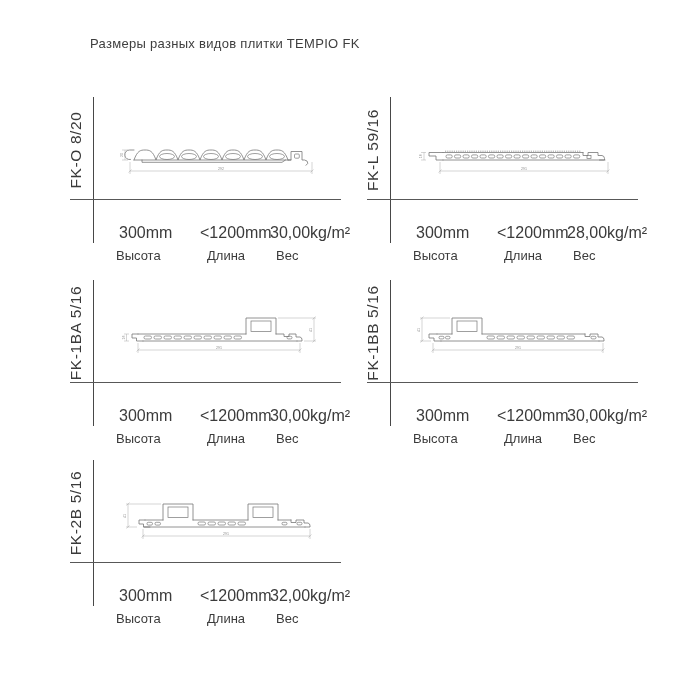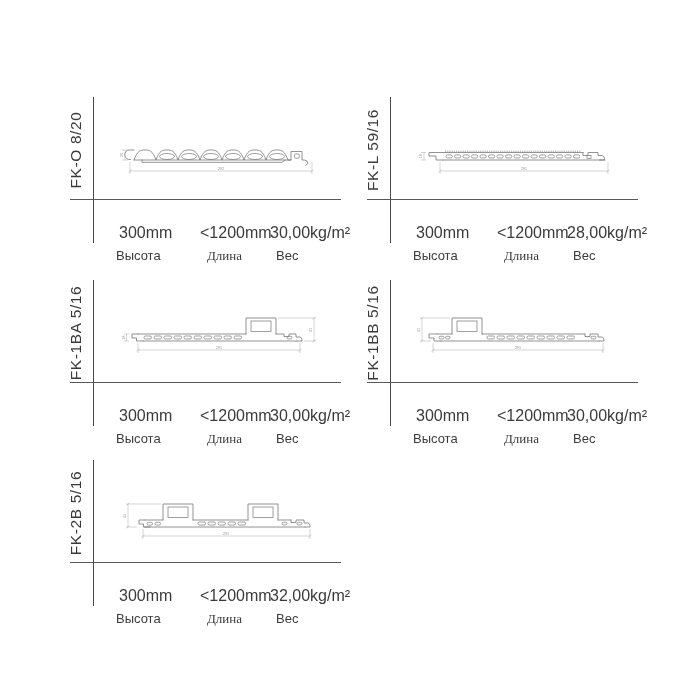--- a/index.html
+++ b/index.html
@@ -14,37 +14,38 @@
   .pos-s4{left:327px;top:278px;}
   .pos-s5{left:30px;top:458px;}
   .vlabel{position:absolute;left:-29px;top:-15px;width:150px;height:140px;
           display:flex;align-items:center;justify-content:center;
           transform:rotate(-90deg);font-size:15.5px;letter-spacing:.6px;
           color:#3a3a3a;white-space:nowrap;}
   .vline{position:absolute;left:63px;top:2px;width:1px;height:146px;background:#474747;}
   .divider{position:absolute;left:40px;top:104px;width:271px;height:1px;background:#585858;}
   .th{position:absolute;top:109px;font-size:13px;color:#3b3b3b;margin-top:44px;}
   .td{position:absolute;top:129px;font-size:16px;color:#3b3b3b;}
-  .th.c1{left:86px;}.th.c2{left:177px;font-family:Liberation Serif, serif;}.th.c3{left:246px;}
+  .th.c1{left:86px;}.th.c2{left:177px;}.th.c3{left:246px;}
   .td.c1{left:89px;}.td.c2{left:170px;}.td.c3{left:240px;}
   .draw{position:absolute;left:88px;width:210px;height:62px;}
   .pos-s1 .draw,.pos-s2 .draw{top:40px;}
   .pos-s3 .draw,.pos-s4 .draw{top:36px;}
   .pos-s5 .draw{top:42px;}
   .p{fill:none;stroke:#777777;stroke-width:.8;stroke-linejoin:round;stroke-linecap:round;}
   .hole{fill:none;stroke:#777777;stroke-width:.7;}
   .ser{fill:none;stroke:#7a7a7a;stroke-width:.7;stroke-dasharray:1.2 1;}
   .dim{fill:none;stroke:#ababab;stroke-width:.5;}
   .dimtxt{font-size:3.6px;fill:#8f8f8f;font-family:"Liberation Sans",sans-serif;text-anchor:middle;}
 </style>
 </head>
 <body>
 
 <div class="page">
 
+  <div class="title">Размеры разных видов плитки TEMPIO FK</div>
 
   <div class="section pos-s1">
     <div class="vlabel">FK-O 8/20</div>
     <div class="vline"></div>
     <svg class="draw" viewBox="0 0 210 62">
       <path class="p" d="M16,15 h-4.5 a4.8,4.8 0 1 0 1,9.5"></path>
       <path class="p" d="M16,25 C19.3,15.5 22.6,15 27,15 C31.4,15 34.7,15.5 38,25 C41.3,15.5 44.6,15 49,15 C53.4,15 56.7,15.5 60,25 C63.3,15.5 66.6,15 71,15 C75.4,15 78.7,15.5 82,25 C85.3,15.5 88.6,15 93,15 C97.4,15 100.7,15.5 104,25 C107.3,15.5 110.6,15 115,15 C119.4,15 122.7,15.5 126,25 C129.3,15.5 132.6,15 137,15 C141.4,15 144.7,15.5 148,25 C151.3,15.5 154.6,15 159,15 C163.4,15 166.7,15.5 170,25"></path>
       <path class="p" d="M170,25 h3 v-8.5 h11 v8.5 h2.5 q3.5,0.5 3.3,3.3 l-1.8,2"></path>
       <rect class="hole" x="176.5" y="19" width="4.8" height="4.2" rx="1"></rect>
       <path class="p" d="M16,25 H173"></path>

